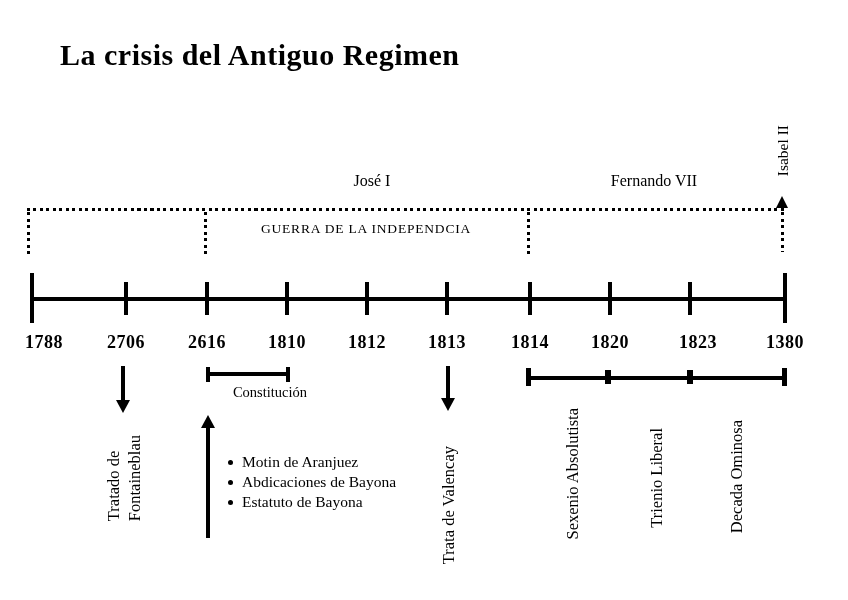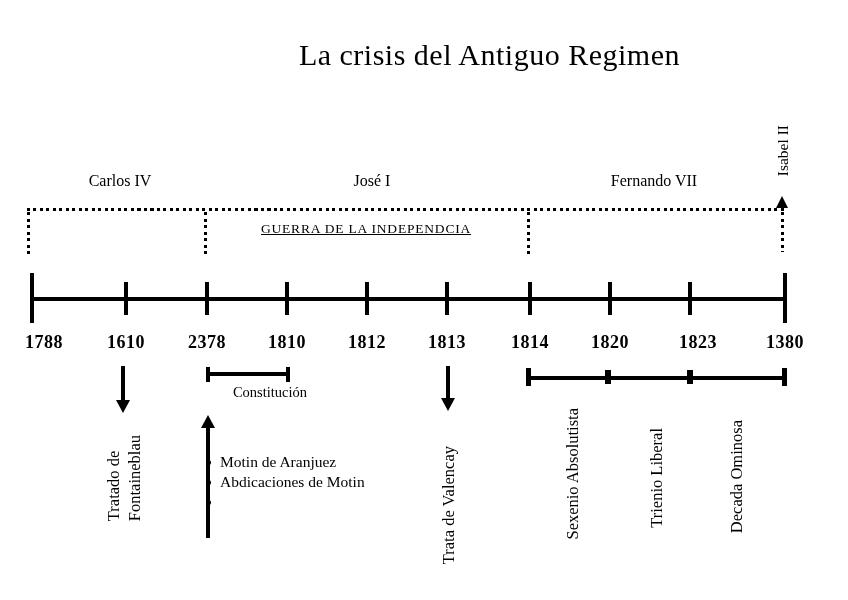--- a/index.html
+++ b/index.html
@@ -2,28 +2,28 @@
 <html><head>
 <meta charset="utf-8">
 <style>
   html,body { margin:0; padding:0; background:#ffffff; }
   .stage {
     position:relative; width:848px; height:600px; background:#ffffff;
     color:#000; font-family:"Liberation Serif", serif; overflow:hidden;
   }
   .title {
     position:absolute; left:60px; top:38px; width:620px;
-    text-align:right; font-size:30px; font-weight:normal; letter-spacing:0.5px;
+    text-align:left; font-size:30px; font-weight:bold; letter-spacing:0.5px;
   }
   .hlabel {
     position:absolute; text-align:center; font-size:16px; height:22px; line-height:22px;
   }
   .war-label {
     position:absolute; left:204px; top:221px; width:324px;
-    text-align:center; font-size:13.5px; letter-spacing:0.8px;text-decoration:underline;
+    text-align:center; font-size:13.5px; letter-spacing:0.8px;
   }
   .bar  { position:absolute; background:#000; }
   .tick { position:absolute; width:4px; background:#000; }
   .year {
     position:absolute; top:332px; width:60px; text-align:center;
     font-size:18px; font-weight:bold; letter-spacing:0.5px;
   }
   .dotted-h {
     position:absolute; height:3px;
     background-image:repeating-linear-gradient(90deg,#000 0,#000 3px,transparent 3px,transparent 6.5px);
@@ -49,35 +49,34 @@
   }
   .vlabel {
     position:absolute; display:flex; align-items:center; justify-content:center;
   }
   .vtext {
     writing-mode:vertical-rl; transform:rotate(180deg);
     white-space:nowrap; font-size:16.5px; line-height:21px;
   }
   .vline { display:block; }
   .event-list { position:absolute; left:206px; top:452px; }
-  .event-row { display:flex; align-items:center; height:20px; font-size:15.5px; }
+  .event-row { display:flex; align-items:center; height:20px; font-size:15.5px;padding-left:22px; }
   .bullet {
     width:5px; height:5px; border-radius:50%; background:#000;
     margin-right:9px; flex:0 0 auto;
   }
   .caption { position:absolute; text-align:right; font-size:14.5px; }
 </style>
 </head>
 <body>
 
 <div class="stage">
 
   <div class="title">La crisis del Antiguo Regimen</div>
 
-  <div class="hlabel" style="left:40px;top:170px;width:160px">Carlos IV</div>
   <div class="hlabel" style="left:292px;top:170px;width:160px">José I</div>
   <div class="hlabel" style="left:574px;top:170px;width:160px">Fernando VII</div>
   <div class="vlabel" style="left:770px;top:108px;width:24px;height:86px">
     <div class="vtext" style="font-size:15.5px">Isabel II</div>
   </div>
 
   <div class="dotted-h" style="left:27px;top:208px;width:757px"></div>
   <div class="dotted-v" style="left:27px;top:212px;height:44px"></div>
   <div class="dotted-v" style="left:204px;top:212px;height:42px"></div>
   <div class="dotted-v" style="left:527px;top:212px;height:42px"></div>
@@ -93,22 +92,22 @@
   <div class="tick" style="left:205px;top:282px;height:33px"></div>
   <div class="tick" style="left:285px;top:282px;height:33px"></div>
   <div class="tick" style="left:365px;top:282px;height:33px"></div>
   <div class="tick" style="left:445px;top:282px;height:33px"></div>
   <div class="tick" style="left:528px;top:282px;height:33px"></div>
   <div class="tick" style="left:608px;top:282px;height:33px"></div>
   <div class="tick" style="left:688px;top:282px;height:33px"></div>
   <div class="tick" style="left:783px;top:273px;height:50px"></div>
 
   <div class="year" style="left:14px">1788</div>
-  <div class="year" style="left:96px">1610</div>
-  <div class="year" style="left:177px">2378</div>
+  <div class="year" style="left:96px">2706</div>
+  <div class="year" style="left:177px">2616</div>
   <div class="year" style="left:257px">1810</div>
   <div class="year" style="left:337px">1812</div>
   <div class="year" style="left:417px">1813</div>
   <div class="year" style="left:500px">1814</div>
   <div class="year" style="left:580px">1820</div>
   <div class="year" style="left:668px">1823</div>
   <div class="year" style="left:755px">1380</div>
 
   <div class="bar" style="left:121px;top:366px;width:4px;height:36px"></div>
   <div class="tri-down" style="left:116px;top:400px"></div>
@@ -126,24 +125,25 @@
 
   <div class="tri-up-big" style="left:201px;top:415px"></div>
   <div class="bar" style="left:206px;top:427px;width:4px;height:111px"></div>
   <div class="event-list">
     <div class="event-row">
       <span class="bullet"></span>
       <span>Motin de Aranjuez</span>
     </div>
     <div class="event-row">
       <span class="bullet"></span>
-      <span>Abdicaciones de Motin</span>
+      <span>Abdicaciones de Bayona</span>
     </div>
     <div class="event-row">
       <span class="bullet"></span>
+      <span>Estatuto de Bayona</span>
     </div>
   </div>
 
   <div class="bar" style="left:446px;top:366px;width:4px;height:34px"></div>
   <div class="tri-down" style="left:441px;top:398px"></div>
   <div class="vlabel" style="left:436px;top:422px;width:24px;height:166px">
     <div class="vtext">Trata de Valencay</div>
   </div>
 
   <div class="bar" style="left:528px;top:376px;width:259px;height:4px"></div>

